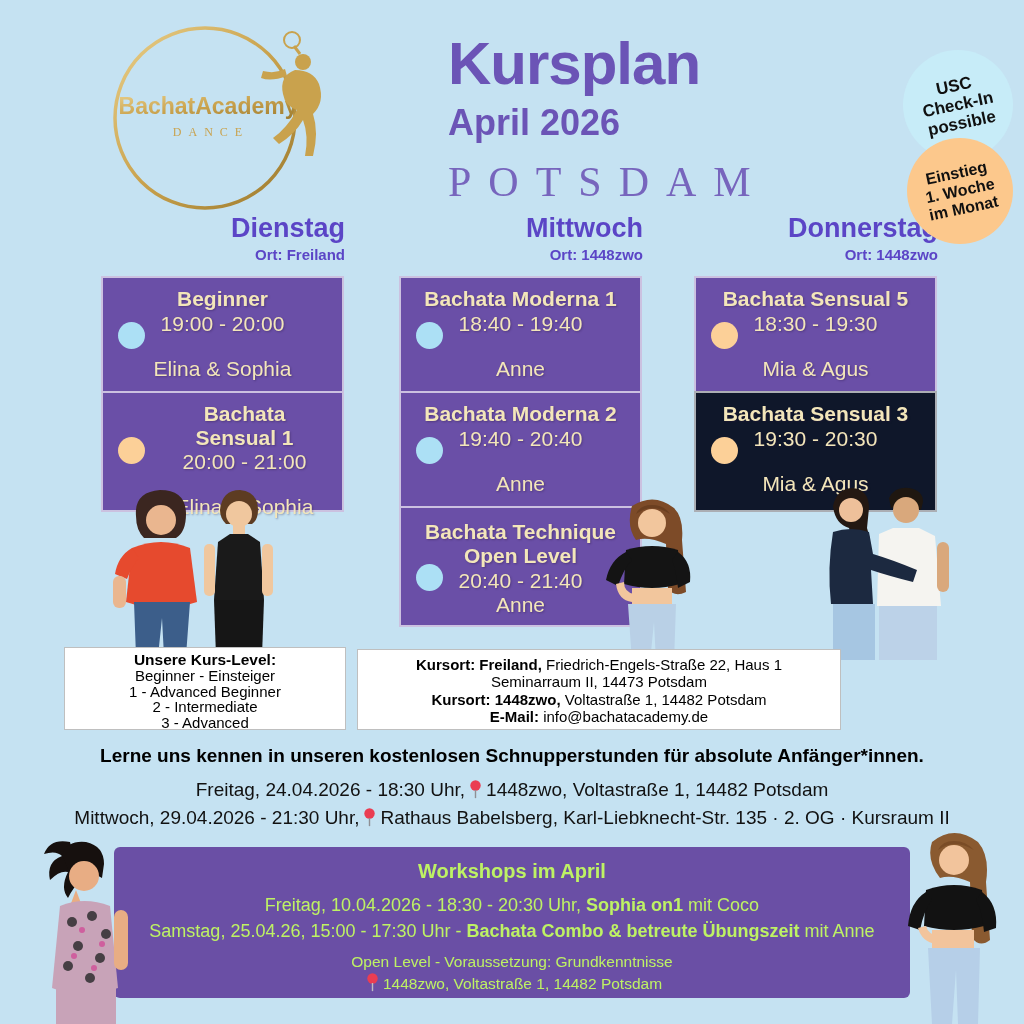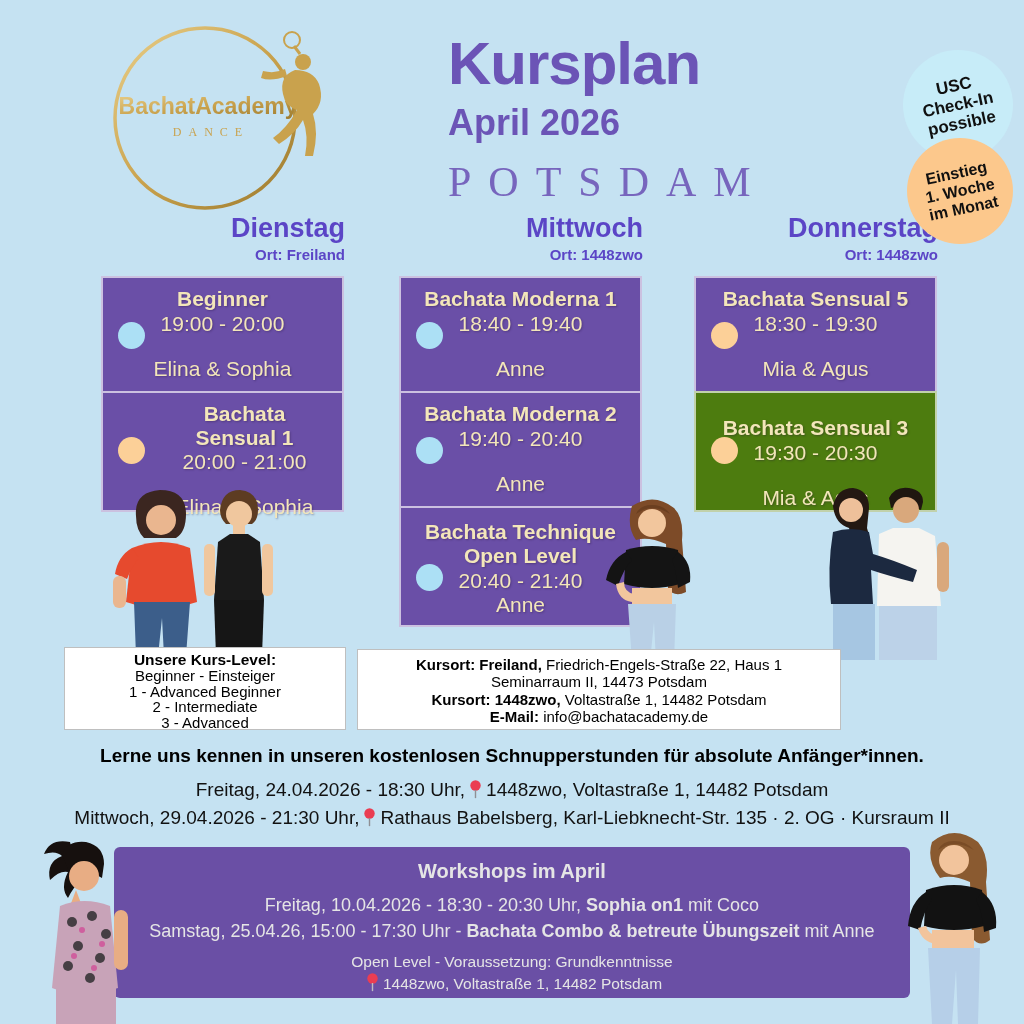--- a/index.html
+++ b/index.html
@@ -63,21 +63,21 @@
   .b { font-weight:700; }
 
   
   .trial-headline { left:0; top:745px; width:1024px; text-align:center; font-size:19px; font-weight:700; color:#000; z-index:5; }
   .trial-line1 { left:0; top:779px; width:1024px; text-align:center; font-size:19px; color:#111; z-index:5; }
   .trial-line2 { left:0; top:807px; width:1024px; text-align:center; font-size:19px; color:#111; z-index:5; }
   .pin { width:13px; height:19px; vertical-align:-3px; margin:0 4px; }
 
   
   .workshops-box { left:114px; top:847px; width:796px; height:151px; border-radius:6px;
-                   color:#e5e5e5; text-align:center; z-index:4; }
+                   color:#bef264; text-align:center; z-index:4; }
   .ws-title { font-size:20px; font-weight:700; padding-top:13px; }
   .ws-line1 { font-size:18px; margin-top:12px; }
   .ws-line2 { font-size:18px; margin-top:5px; }
   .ws-line3 { font-size:15.5px; margin-top:11px; }
   .ws-line4 { font-size:15.5px; margin-top:2px; }
 </style>
 </head>
 <body>
 
 <div class="poster">
@@ -167,21 +167,21 @@
     <div class="course-time">20:40 - 21:40</div>
     <div class="course-teacher">Anne</div>
   </div>
 
   <div class="abs course-card col3 r1" style="background: rgb(106, 79, 167);">
     <span class="dot" style="background: rgb(252, 208, 152);"></span>
     <div class="course-title">Bachata Sensual 5</div>
     <div class="course-time">18:30 - 19:30</div>
     <div class="course-teacher">Mia &amp; Agus</div>
   </div>
-  <div class="abs course-card col3 r2" style="background: #4d7c0f; justify-content: flex-end;">
+  <div class="abs course-card col3 r2" style="background: #0f172a;">
     <span class="dot" style="background: rgb(252, 208, 152);"></span>
     <div class="course-title">Bachata Sensual 3</div>
     <div class="course-time">19:30 - 20:30</div>
     <div class="course-teacher">Mia &amp; Agus</div>
   </div>
 
   <svg class="abs photo" style="left:98px; top:486px; width:205px; height:170px;" viewBox="0 0 205 170">
     <path d="M38 30 Q36 6 62 4 Q88 4 88 28 Q88 46 78 52 L46 52 Q38 44 38 30Z" fill="#3b2620"></path>
     <circle cx="63" cy="34" r="15" fill="#eab68f"></circle>
     <path d="M34 62 Q63 50 92 62 L99 116 Q63 128 28 116Z" fill="#e64a2e"></path>

